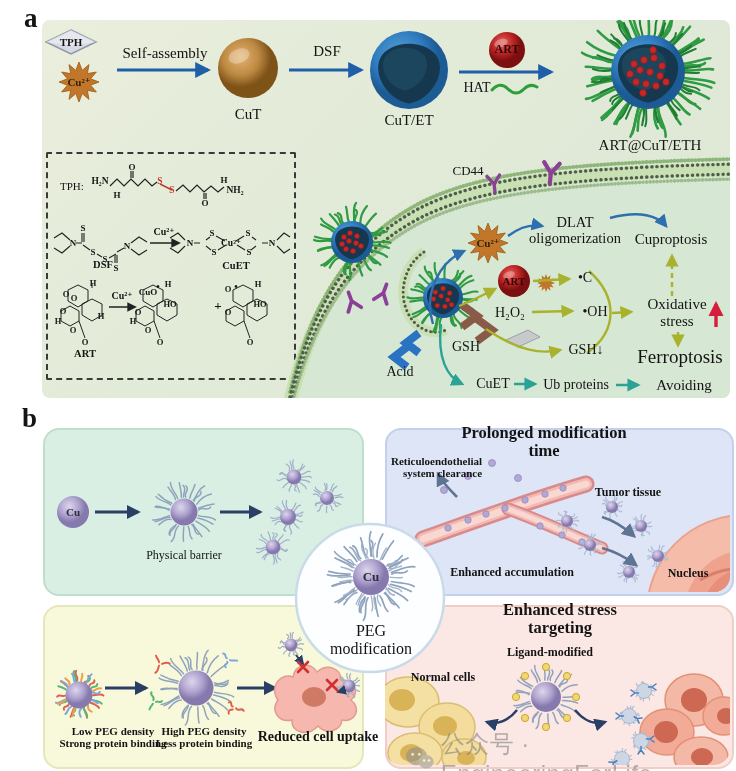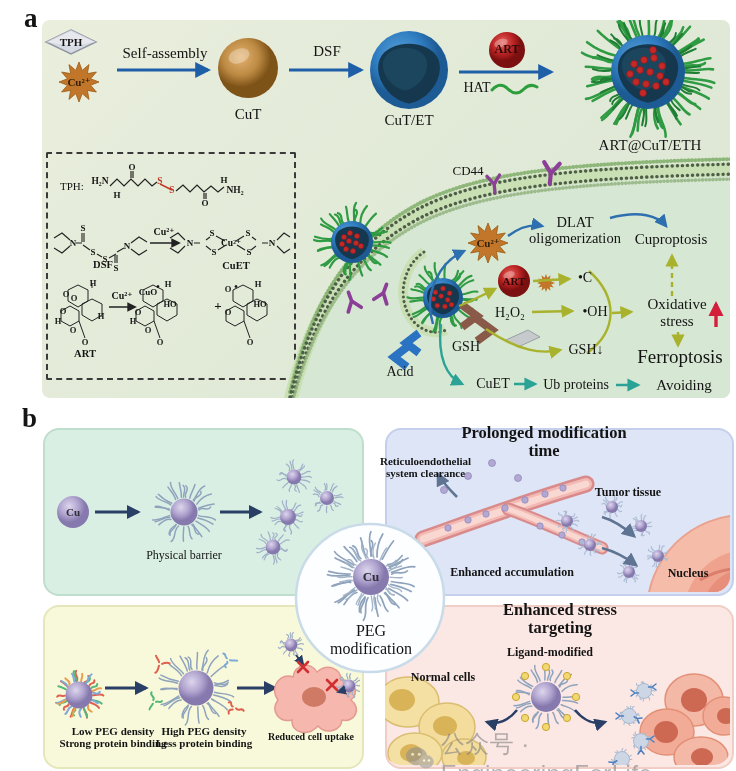--- a/index.html
+++ b/index.html
@@ -1175,31 +1175,31 @@
   <div class="t" style="left:680px;top:357px;font-size:19px">Ferroptosis</div>
   <div class="t" style="left:400px;top:372px;font-size:14px">Acid</div>
   <div class="t" style="left:493px;top:384px;font-size:14px">CuET</div>
   <div class="t" style="left:576px;top:385px;font-size:14px">Ub proteins</div>
   <div class="t" style="left:684px;top:385px;font-size:15px">Avoiding</div>
 
   <div class="t" style="left:73px;top:512px;font-size:11px;font-weight:700;color:#2e2e38">Cu</div>
   <div class="t" style="left:184px;top:556px;font-size:12px">Physical barrier</div>
 
   <div class="t" style="left:544px;top:442px;font-size:16.5px;font-weight:700">Prolonged modification time</div>
-  <div class="t left" style="left:380px;top:467px;font-size:11px;font-weight:700;text-align:center">Reticuloendothelial
+  <div class="t left" style="left:391px;top:467px;font-size:11px;font-weight:700;text-align:right">Reticuloendothelial
 system clearance</div>
   <div class="t" style="left:628px;top:493px;font-size:12px;font-weight:700">Tumor tissue</div>
   <div class="t" style="left:512px;top:573px;font-size:12px;font-weight:700">Enhanced accumulation</div>
   <div class="t" style="left:688px;top:574px;font-size:12px;font-weight:700">Nucleus</div>
 
   <div class="t" style="left:113px;top:737px;font-size:11px;font-weight:700">Low PEG density
 Strong protein binding</div>
   <div class="t" style="left:204px;top:737px;font-size:11px;font-weight:700">High PEG density
 Less protein binding</div>
-  <div class="t" style="left:311px;top:737px;font-size:10px;font-weight:700">Reduced cell uptake</div>
+  <div class="t" style="left:318px;top:737px;font-size:14px;font-weight:700">Reduced cell uptake</div>
 
   <div class="t" style="left:560px;top:619px;font-size:16.5px;font-weight:700">Enhanced stress targeting</div>
   <div class="t" style="left:443px;top:678px;font-size:12px;font-weight:700">Normal cells</div>
   <div class="t" style="left:550px;top:653px;font-size:12px;font-weight:700">Ligand-modified</div>
 
   <div class="t" style="left:371px;top:577px;font-size:13px;font-weight:700;color:#2e2e38">Cu</div>
   <div class="t" style="left:371px;top:640px;font-size:16px">PEG
 modification</div>
 
   <div class="wm">

